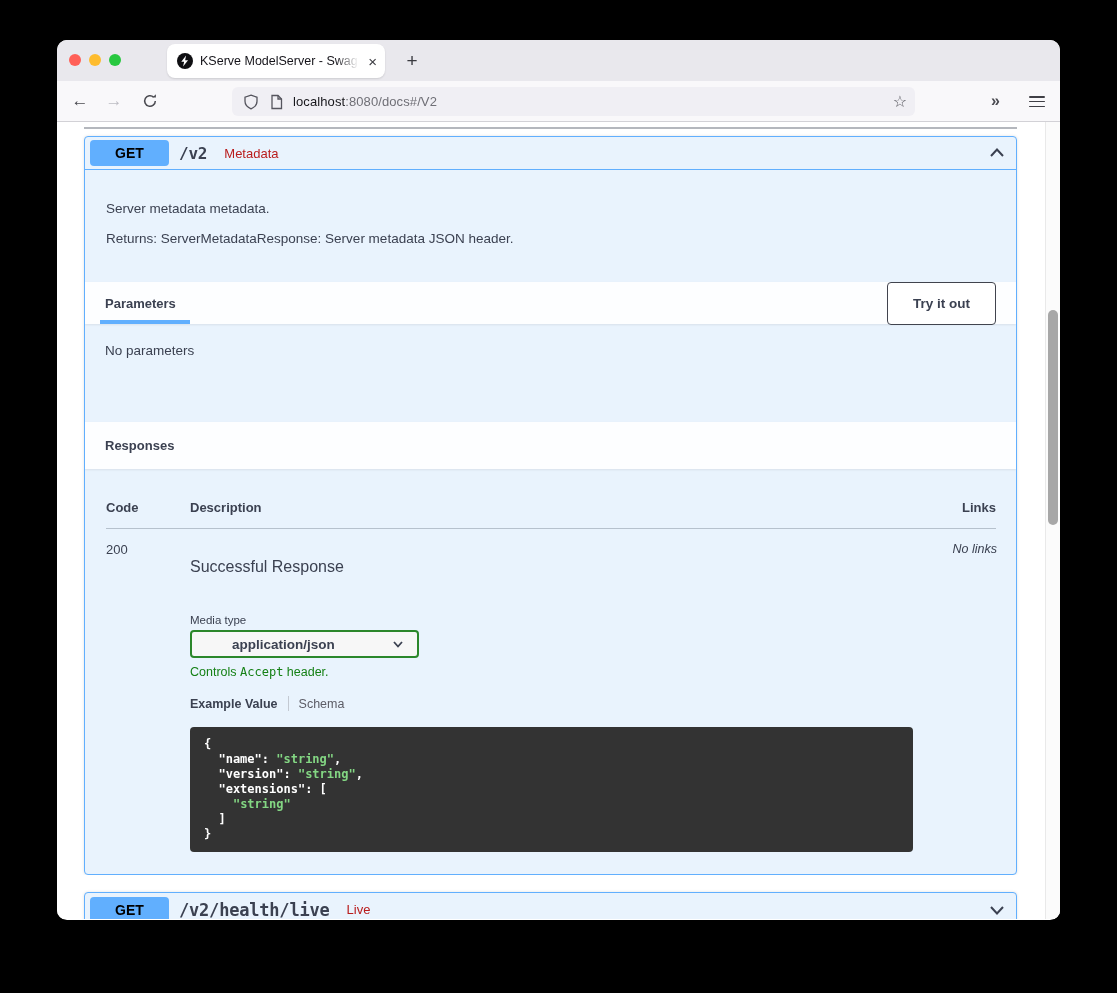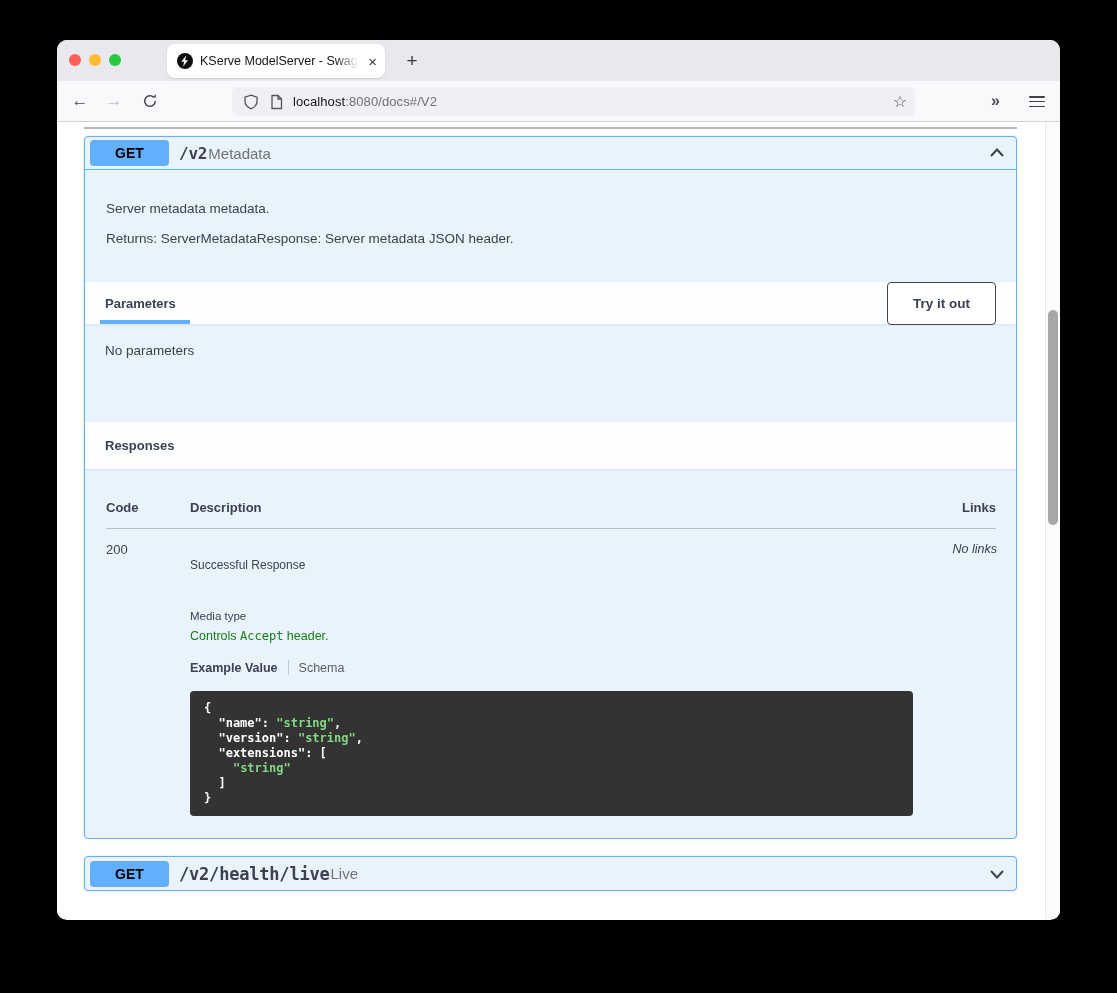--- a/index.html
+++ b/index.html
@@ -53,21 +53,21 @@
   }
   .summary { display:flex; align-items:center; padding:3px 9px 3px 5px; height:33px; cursor:pointer; }
   .summary.bordered { border-bottom:1px solid #61affe; }
   .method-badge {
     background:#61affe; color:#000000; font-weight:bold; font-size:14px;
     width:79px; height:26px; border-radius:4px; display:flex; align-items:center; justify-content:center;
     flex:0 0 79px;
   }
   .path { font-family:"DejaVu Sans Mono","Liberation Mono",monospace; font-weight:bold; font-size:16px; color:#3b4151; margin-left:10px; letter-spacing:-.2px; }
   .path-lg { font-size:17px; }
-  .summary-desc { font-size:15px; color:#737373; margin-left:1px; }
+  .summary-desc { font-size:13px; color:#b91c1c; margin-left:17px; }
   .summary .chev { margin-left:auto; }
   .description { padding:31px 21px 36px; }
   .description p { font-size:13.5px; color:#3b4151; margin-bottom:15px; }
   .description p:last-child { margin-bottom:0; }
   .sec-header {
     background:rgba(255,255,255,.88); height:42px; display:flex; align-items:center;
     justify-content:space-between; padding:0 20px; box-shadow:0 1px 2px rgba(0,0,0,.08);
   }
   .sec-title { font-size:13px; font-weight:bold; color:#3b4151; }
   .params-title { position:relative; height:100%; display:flex; align-items:center; }
@@ -79,21 +79,21 @@
   .no-params { height:98px; padding:19px 20px; font-size:13.5px; color:#3b4151; }
   .resp-header { height:47px; }
   .resp-body { padding:0 20px 0 21px; }
   .trow { display:flex; }
   .c-code { width:84px; flex:0 0 84px; }
   .c-desc { flex:1; }
   .c-links { width:84px; flex:0 0 84px; text-align:right; }
   .thead { padding:31px 0 13px; border-bottom:1px solid rgba(89,99,116,.35); font-size:13px; font-weight:bold; color:#3b4151; }
   .tbody { padding-top:13px; font-size:13px; color:#3b4151; }
   .no-links { font-style:italic; font-size:12.5px; }
-  .succ-resp { font-size:12px; margin-top:16px; margin-bottom:38px; }
+  .succ-resp { font-size:16px; margin-top:16px; margin-bottom:38px; }
   .mt-label { font-size:11.5px; color:#3b4151; margin-bottom:4px; }
   .mt-select {
     width:229px; height:28px; background:#f7f7f7; border:2px solid #2b872b; border-radius:4px;
     display:flex; align-items:center; padding:0 12px 0 40px; cursor:pointer;
   }
   .mt-select .val { font-size:13.5px; font-weight:bold; color:#3b4151; }
   .mt-select .chev-sm { margin-left:auto; }
   .controls-note { margin-top:7px; font-size:12.5px; color:#158015; }
   .controls-note .mono { font-family:"DejaVu Sans Mono","Liberation Mono",monospace; font-size:12px; }
   .ex-tabs { margin-top:17px; display:flex; align-items:center; }
@@ -195,20 +195,26 @@
           <div class="trow thead">
             <span class="c-code">Code</span>
             <span class="c-desc">Description</span>
             <span class="c-links">Links</span>
           </div>
           <div class="trow tbody">
             <span class="c-code">200</span>
             <div class="c-desc">
               <div class="succ-resp">Successful Response</div>
               <div class="mt-label">Media type</div>
+              <div class="mt-select">
+                <span class="val">application/json</span>
+                <svg class="chev-sm" width="14" height="14" viewBox="0 0 14 14">
+                  <polyline points="3,5 7,9.5 11,5" fill="none" stroke="#3b4151" stroke-width="1.8"></polyline>
+                </svg>
+              </div>
               <div class="controls-note"><span>Controls </span><span class="mono">Accept</span><span> header.</span></div>
               <div class="ex-tabs">
                 <span class="ex-tab-active">Example Value</span>
                 <span class="ex-sep"></span>
                 <span class="ex-tab">Schema</span>
               </div>
               <div class="codeblock"><div><span class="tok-w">{</span></div><div><span class="tok-w">  "name": </span><span class="tok-g">"string"</span><span class="tok-w">,</span></div><div><span class="tok-w">  "version": </span><span class="tok-g">"string"</span><span class="tok-w">,</span></div><div><span class="tok-w">  "extensions": [</span></div><div><span class="tok-w">    </span><span class="tok-g">"string"</span></div><div><span class="tok-w">  ]</span></div><div><span class="tok-w">}</span></div></div>
             </div>
             <span class="c-links no-links">No links</span>
           </div>

